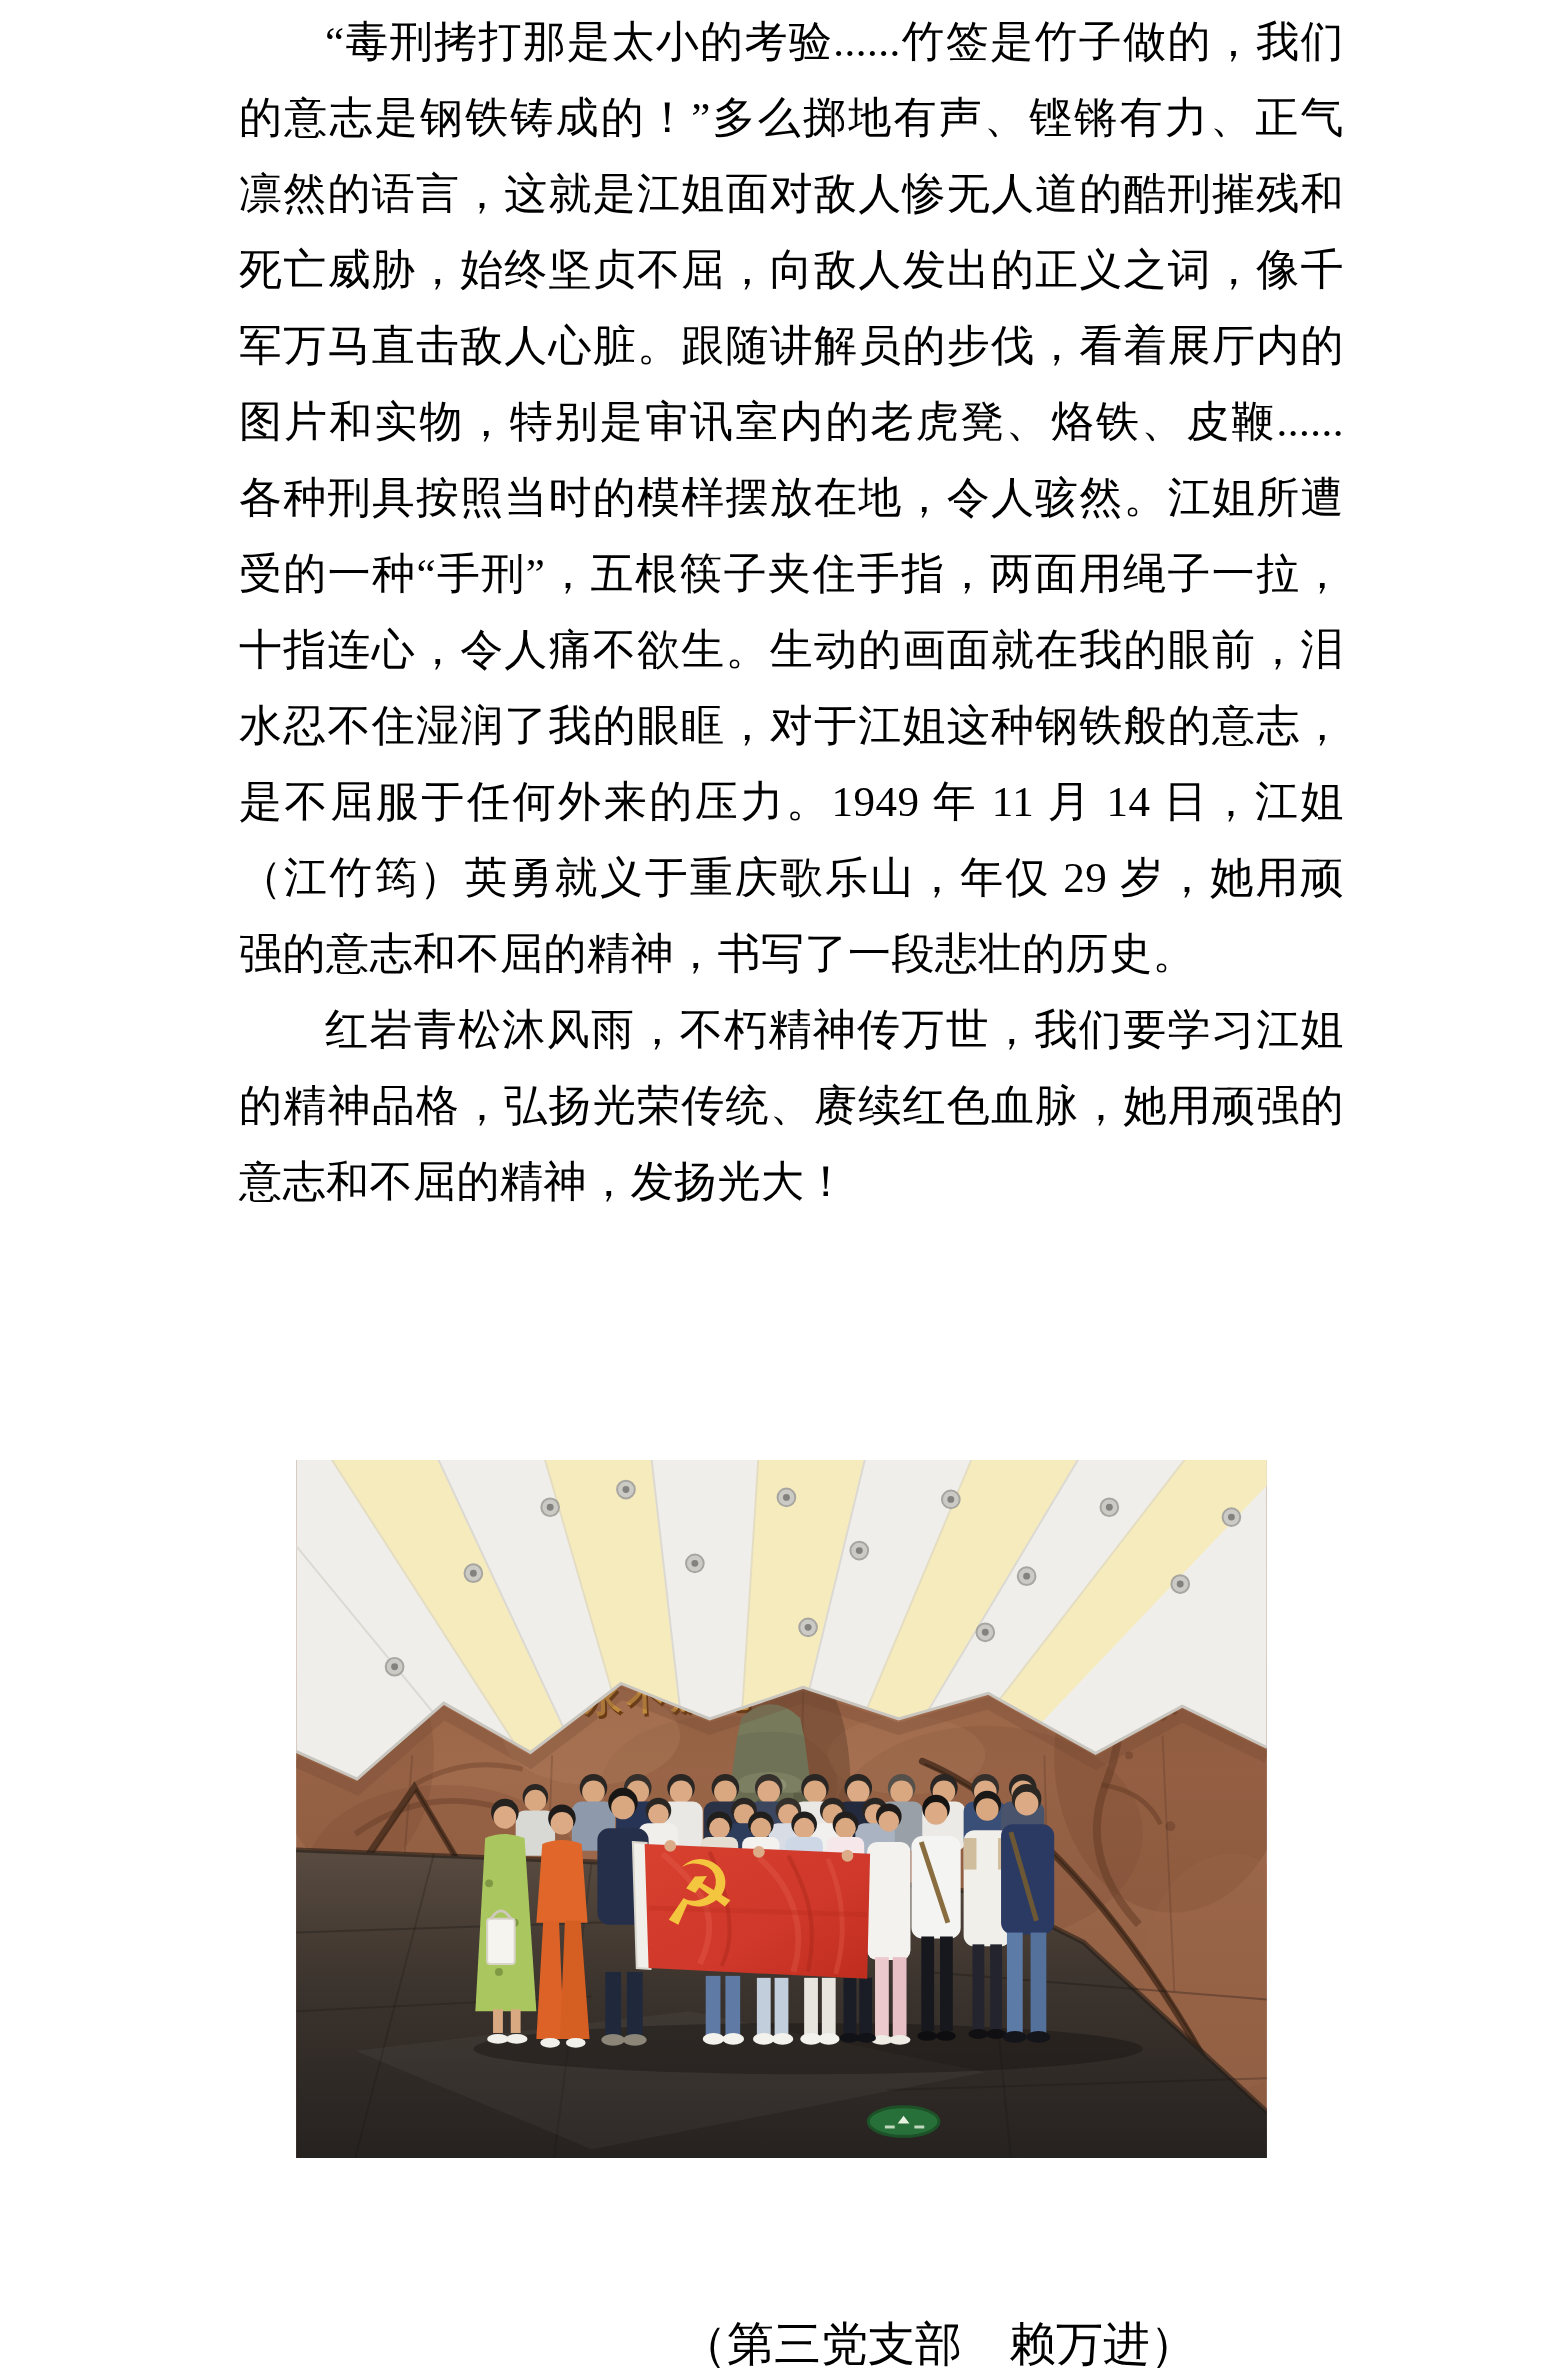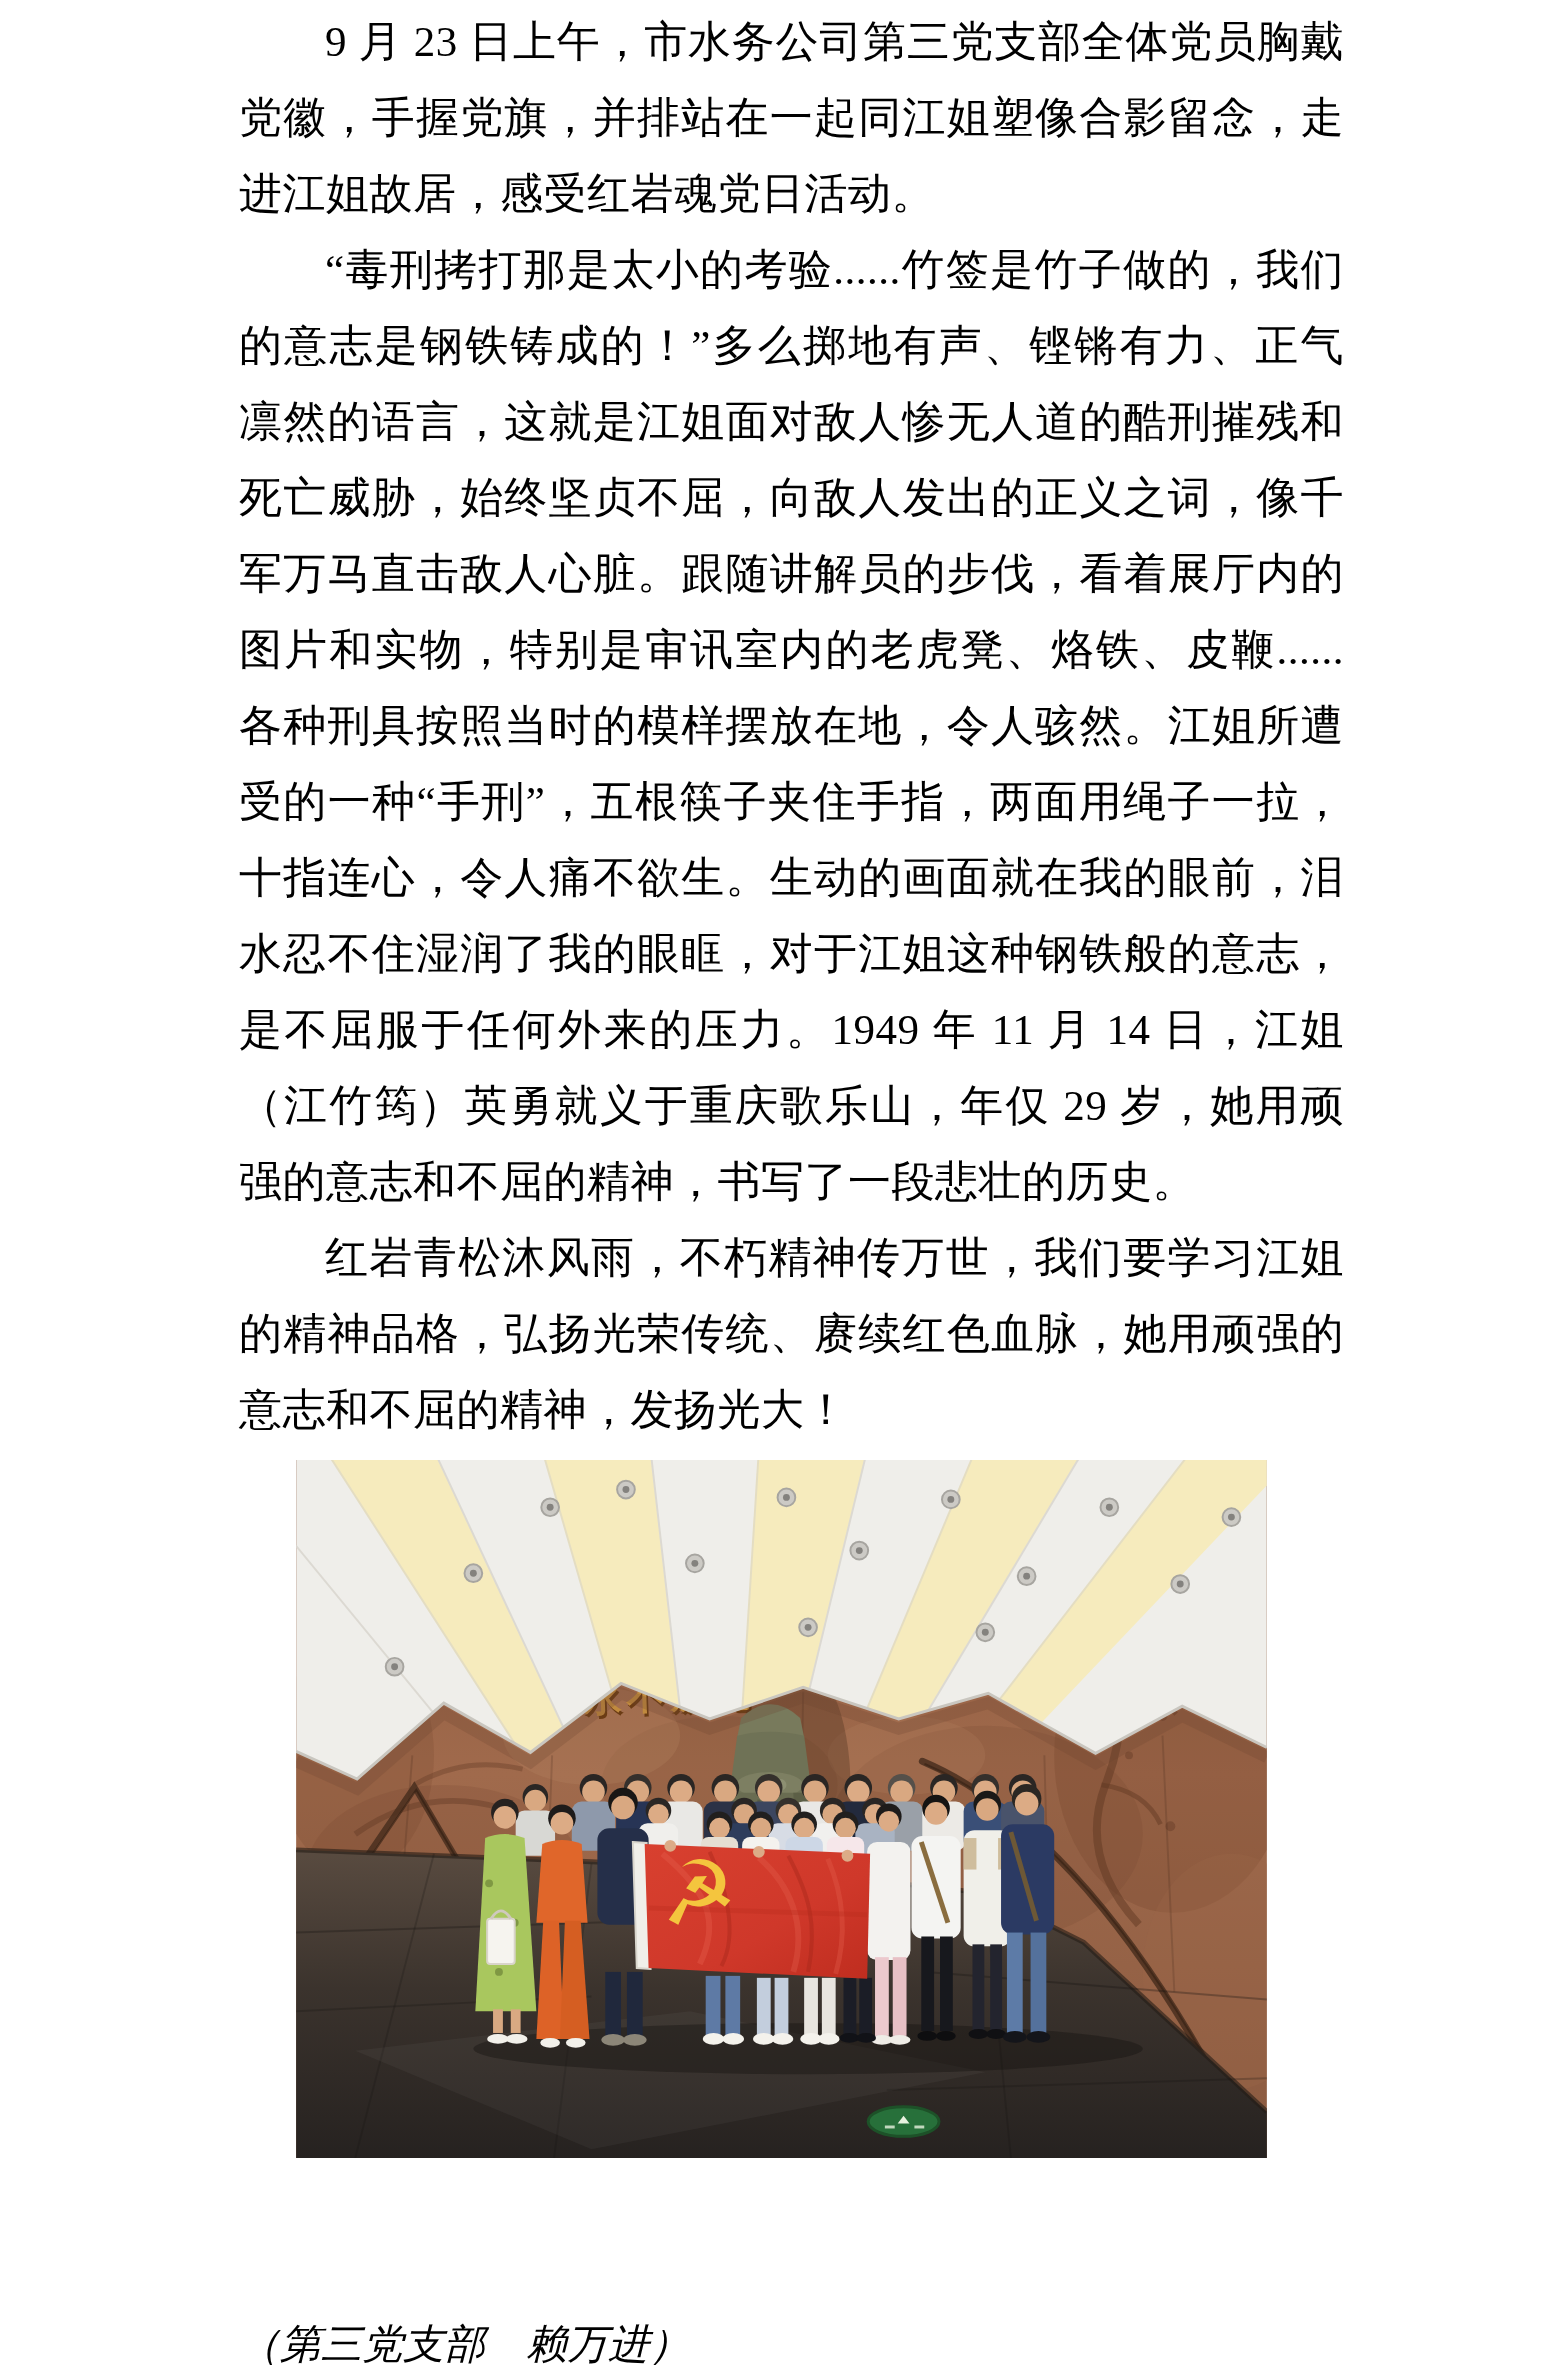--- a/index.html
+++ b/index.html
@@ -37,34 +37,32 @@
     overflow:hidden;
   }
   .photo svg{display:block;}
   .caption{
     position:absolute;
     left:239px;
     top:2315px;
     width:1105px;
     box-sizing:border-box;
     padding-right:147px;
-    font-size:41px;
+    font-size:47px;
     line-height:59px;
-    text-align:left;
+    text-align:right;
     white-space:pre;
-    font-style:italic;
   }
 </style>
 </head>
 <body>
 
 <div class="page">
 
   <div class="textblock">
-    <p>9 月 23 日上午，市水务公司第三党支部全体党员胸戴党徽，手握党旗，并排站在一起同江姐塑像合影留念，走进江姐故居，感受红岩魂党日活动。</p>
     <p>“毒刑拷打那是太小的考验......竹签是竹子做的，我们的意志是钢铁铸成的！”多么掷地有声、铿锵有力、正气凛然的语言，这就是江姐面对敌人惨无人道的酷刑摧残和死亡威胁，始终坚贞不屈，向敌人发出的正义之词，像千军万马直击敌人心脏。跟随讲解员的步伐，看着展厅内的图片和实物，特别是审讯室内的老虎凳、烙铁、皮鞭......各种刑具按照当时的模样摆放在地，令人骇然。江姐所遭受的一种“手刑”，五根筷子夹住手指，两面用绳子一拉，十指连心，令人痛不欲生。生动的画面就在我的眼前，泪水忍不住湿润了我的眼眶，对于江姐这种钢铁般的意志，是不屈服于任何外来的压力。1949 年 11 月 14 日，江姐（江竹筠）英勇就义于重庆歌乐山，年仅 29 岁，她用顽强的意志和不屈的精神，书写了一段悲壮的历史。</p>
     <p>红岩青松沐风雨，不朽精神传万世，我们要学习江姐的精神品格，弘扬光荣传统、赓续红色血脉，她用顽强的意志和不屈的精神，发扬光大！</p>
   </div>
 
   <div class="photo">
     <svg width="971" height="698" viewBox="0 0 986 709" xmlns="http://www.w3.org/2000/svg">
       <defs>
         <linearGradient id="wallg" x1="0" y1="0" x2="0" y2="1">
           <stop offset="0" stop-color="#8a573c"></stop>
           <stop offset="0.45" stop-color="#a06a4c"></stop>

